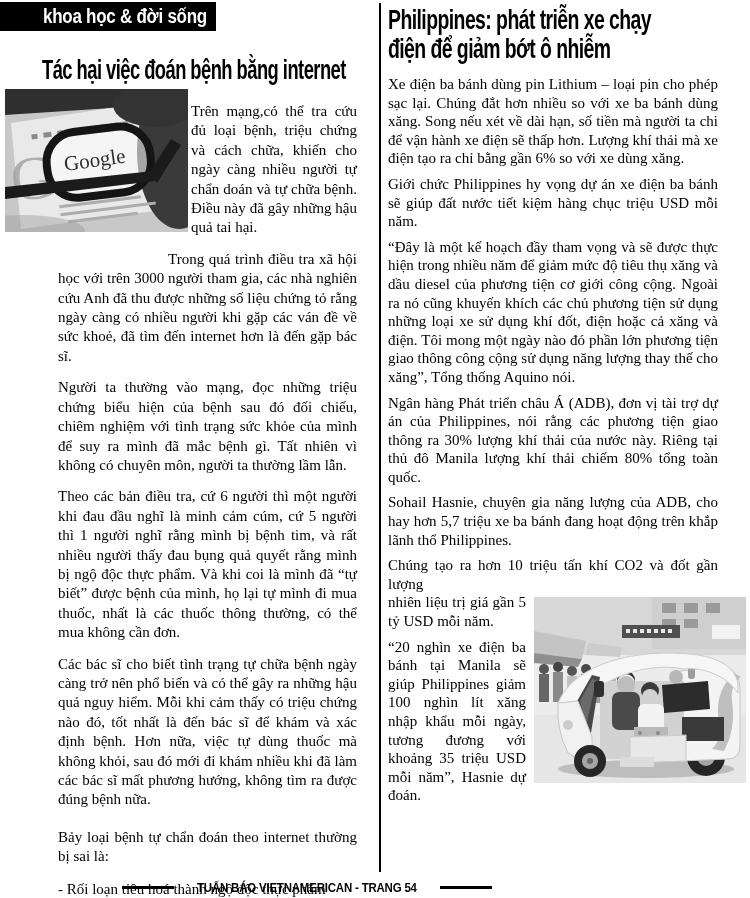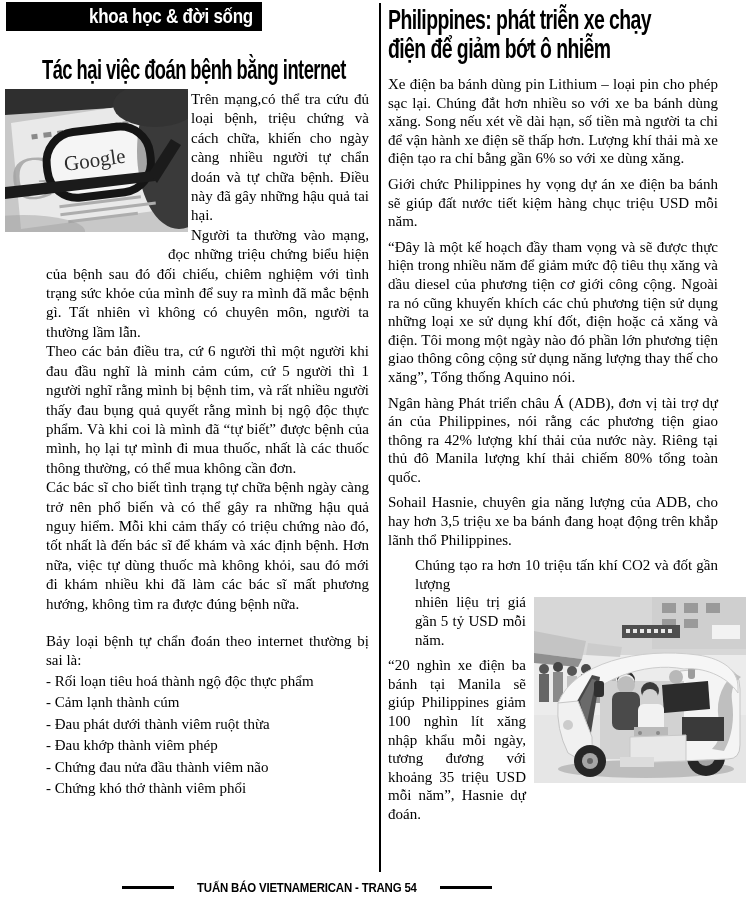--- a/index.html
+++ b/index.html
@@ -1,40 +1,40 @@
 <!DOCTYPE html>
 <html><head>
 <meta charset="utf-8">
 <style>
   html,body{margin:0;padding:0;background:#888;}
   .page{position:relative;width:750px;height:898px;background:#ffffff;overflow:hidden;color:#000;
         font-family:"Liberation Serif",serif;}
   
-  .banner{position:absolute;left:6px;top:2px;width:256px;height:29px;background:#000;
+  .banner{position:absolute;left:0;top:2px;width:216px;height:29px;background:#000;
           display:flex;align-items:center;justify-content:flex-end;padding-right:9px;box-sizing:border-box;}
   .kicker{color:#fff;font-family:"Liberation Sans",sans-serif;font-weight:bold;font-size:20px;
           white-space:nowrap;transform:scaleX(.85);transform-origin:100% 50%;letter-spacing:-.3px;}
   
   .headline{margin:0;font-family:"Liberation Sans",sans-serif;font-weight:bold;letter-spacing:-.8px;
             white-space:nowrap;transform-origin:0 0;}
   .left-title{position:absolute;left:42px;top:56px;font-size:27px;line-height:28px;transform:scaleX(.68);}
   .r-title{font-size:27px;line-height:29px;transform:scaleX(.72);}
   
   .left-body{position:absolute;left:46px;top:90px;width:323px;font-size:15px;line-height:19.4px;}
-  .left-body p{margin:0;text-align:justify;}
+  .left-body p{margin:12px;text-align:justify;}
   .photo-spacer-l{float:left;width:145px;height:149px;position:relative;}
   .photo-spacer-l svg{position:absolute;left:-41px;top:-1px;}
   .wrap-step{float:left;clear:left;width:122px;height:24px;}
   .list-intro{margin-top:18px !important;font-family:Liberation Serif, serif;}
   .li{text-align:left !important;line-height:21.5px !important;}
   .divider{position:absolute;left:379px;top:3px;width:2px;height:869px;background:#000;}
   .right-col{position:absolute;left:388px;top:6px;width:330px;}
   .right-body{margin-top:11px;font-size:15px;line-height:18.6px;}
   .right-body p{margin:0 0 7px;text-align:justify;}
-  .right-body p.nogap{margin-bottom:0;margin-left:27px;}
+  .right-body p.nogap{margin-bottom:0;}
   .photo-spacer-r{float:right;width:192px;height:260px;position:relative;}
   .photo-spacer-r svg{position:absolute;left:8px;top:4px;}
   
   .footer{position:absolute;left:0;top:880px;width:614px;display:flex;align-items:center;justify-content:center;gap:8px;}
   .footer-text{font-family:"Liberation Sans",sans-serif;font-weight:bold;font-size:13px;white-space:nowrap;
                transform:scaleX(.88);letter-spacing:-.2px;}
   .footer-rule{display:inline-block;width:52px;height:3px;background:#000;}
 </style>
 </head>
 <body>
@@ -77,20 +77,21 @@
         </g>
         <text x="60" y="82" font-size="21" fill="#2d2d2d" font-family="Liberation Serif, serif" transform="rotate(-8 60 82)">Google</text>
         <polygon points="0,98 148,82 150,92 0,110" fill="#1b1b1b"></polygon>
         <polygon points="144,84 166,50 176,56 152,94" fill="#1b1b1b"></polygon>
         <ellipse cx="18" cy="142" rx="62" ry="16" fill="#9c9c9c" opacity="0.45"></ellipse>
       </svg>
     </div>
     <div class="wrap-step"></div>
 
     <p>Trên mạng,có thể tra cứu đủ loại bệnh, triệu chứng và cách chữa, khiến cho ngày càng nhiều người tự chẩn doán và tự chữa bệnh. Điều này đã gây những hậu quả tai hại.</p>
+    <p>Trong quá trình điều tra xã hội học với trên 3000 người tham gia, các nhà nghiên cứu Anh đã thu được những số liệu chứng tỏ rằng ngày càng có nhiều người khi gặp các ván đề về sức khoẻ, đã tìm đến internet hơn là đến gặp bác sĩ.</p>
     <p>Người ta thường vào mạng, đọc những triệu chứng biểu hiện của bệnh sau đó đối chiếu, chiêm nghiệm với tình trạng sức khỏe của mình để suy ra mình đã mắc bệnh gì. Tất nhiên vì không có chuyên môn, người ta thường lầm lẫn.</p>
     <p>Theo các bản điều tra, cứ 6 người thì một người khi đau đầu nghĩ là minh cảm cúm, cứ 5 người thì 1 người nghĩ rằng mình bị bệnh tim, và rất nhiều người thấy đau bụng quả quyết rằng mình bị ngộ độc thực phẩm. Và khi coi là mình đã “tự biết” được bệnh của mình, họ lại tự mình đi mua thuốc, nhất là các thuốc thông thường, có thể mua không cần đơn.</p>
     <p>Các bác sĩ cho biết tình trạng tự chữa bệnh ngày càng trở nên phổ biến và có thể gây ra những hậu quả nguy hiểm. Mỗi khi cảm thấy có triệu chứng nào đó, tốt nhất là đến bác sĩ để khám và xác định bệnh. Hơn nữa, việc tự dùng thuốc mà không khỏi, sau đó mới đi khám nhiều khi đã làm các bác sĩ mất phương hướng, không tìm ra được đúng bệnh nữa.</p>
     <p class="list-intro">Bảy loại bệnh tự chẩn đoán theo internet thường bị sai là:</p>
     <p class="li">- Rối loạn tiêu hoá thành ngộ độc thực phẩm</p>
     <p class="li">- Cảm lạnh thành cúm</p>
     <p class="li">- Đau phát dưới thành viêm ruột thừa</p>
     <p class="li">- Đau khớp thành viêm phép</p>
     <p class="li">- Chứng đau nửa đầu thành viêm não</p>
     <p class="li">- Chứng khó thở thành viêm phổi</p>
@@ -99,22 +100,22 @@
   <div class="divider"></div>
 
   <div class="right-col">
     <h1 class="headline r-title">Philippines: phát triễn xe chạy</h1>
     <h1 class="headline r-title">điện để giảm bớt ô nhiễm</h1>
 
     <div class="right-body">
       <p>Xe điện ba bánh dùng pin Lithium – loại pin cho phép sạc lại. Chúng đắt hơn nhiều so với xe ba bánh dùng xăng. Song nếu xét về dài hạn, số tiền mà người ta chi để vận hành xe điện sẽ thấp hơn. Lượng khí thải mà xe điện tạo ra chỉ bằng gần 6% so với xe dùng xăng.</p>
       <p>Giới chức Philippines hy vọng dự án xe điện ba bánh sẽ giúp đất nước tiết kiệm hàng chục triệu USD mỗi năm.</p>
       <p>“Đây là một kế hoạch đầy tham vọng và sẽ được thực hiện trong nhiều năm để giảm mức độ tiêu thụ xăng và dầu diesel của phương tiện cơ giới công cộng. Ngoài ra nó cũng khuyến khích các chủ phương tiện sử dụng những loại xe sử dụng khí đốt, điện hoặc cả xăng và điện. Tôi mong một ngày nào đó phần lớn phương tiện giao thông công cộng sử dụng năng lượng thay thế cho xăng”, Tổng thống Aquino nói.</p>
-      <p>Ngân hàng Phát triển châu Á (ADB), đơn vị tài trợ dự án của Philippines, nói rằng các phương tiện giao thông ra 42% lượng khí thải của nước này. Riêng tại thủ đô Manila lượng khí thải chiếm 80% tổng toàn quốc.</p>
-      <p>Sohail Hasnie, chuyên gia năng lượng của ADB, cho hay hơn 3,5 triệu xe ba bánh đang hoạt động trên khắp lãnh thổ Philippines.</p>
+      <p>Ngân hàng Phát triển châu Á (ADB), đơn vị tài trợ dự án của Philippines, nói rằng các phương tiện giao thông ra 30% lượng khí thải của nước này. Riêng tại thủ đô Manila lượng khí thải chiếm 80% tổng toàn quốc.</p>
+      <p>Sohail Hasnie, chuyên gia năng lượng của ADB, cho hay hơn 5,7 triệu xe ba bánh đang hoạt động trên khắp lãnh thổ Philippines.</p>
       <p class="nogap">Chúng tạo ra hơn 10 triệu tấn khí CO2 và đốt gần lượng</p>
 
       <div class="photo-spacer-r">
 
         <svg width="212" height="186" viewBox="0 0 212 186">
           <rect width="212" height="186" fill="#ececec"></rect>
           <g>
             <rect x="0" y="0" width="212" height="58" fill="#d7d7d7"></rect>
             <rect x="118" y="0" width="94" height="52" fill="#cfcfcf"></rect>
             <g fill="#9a9a9a">

